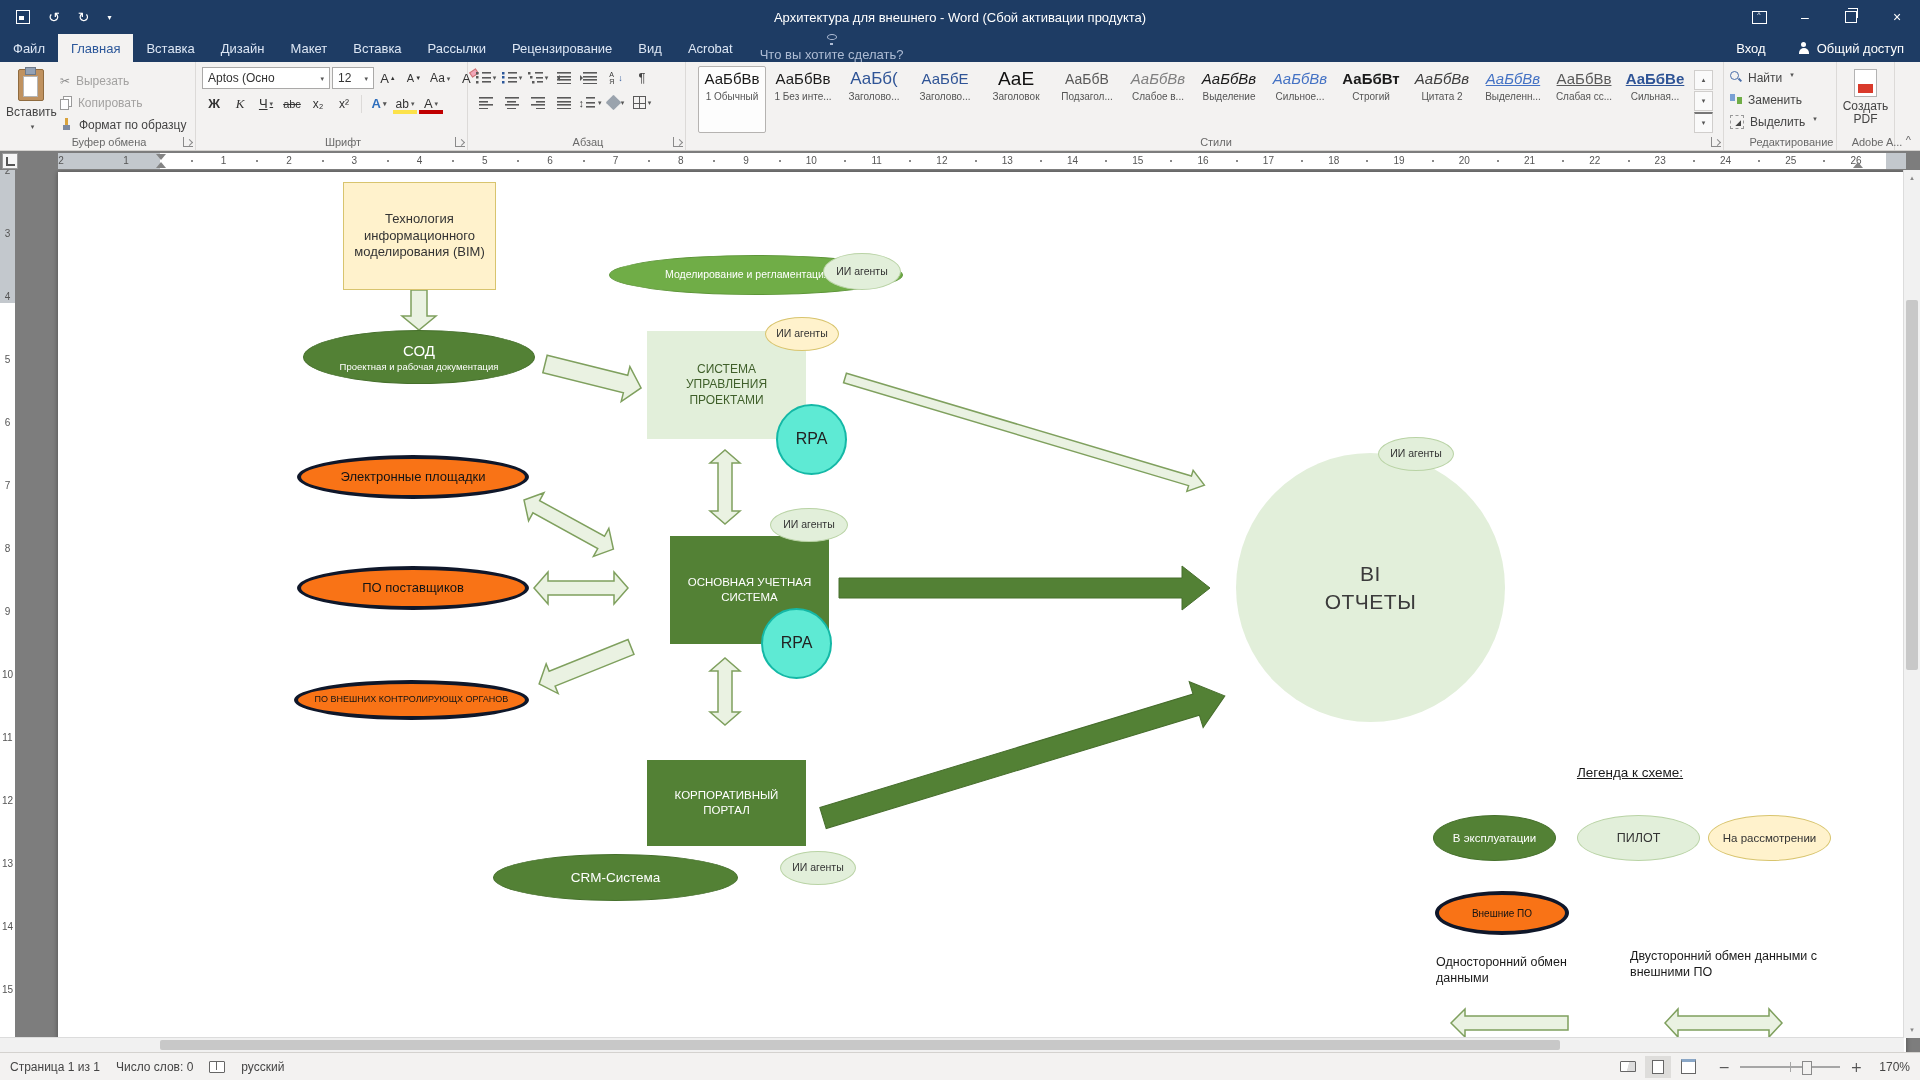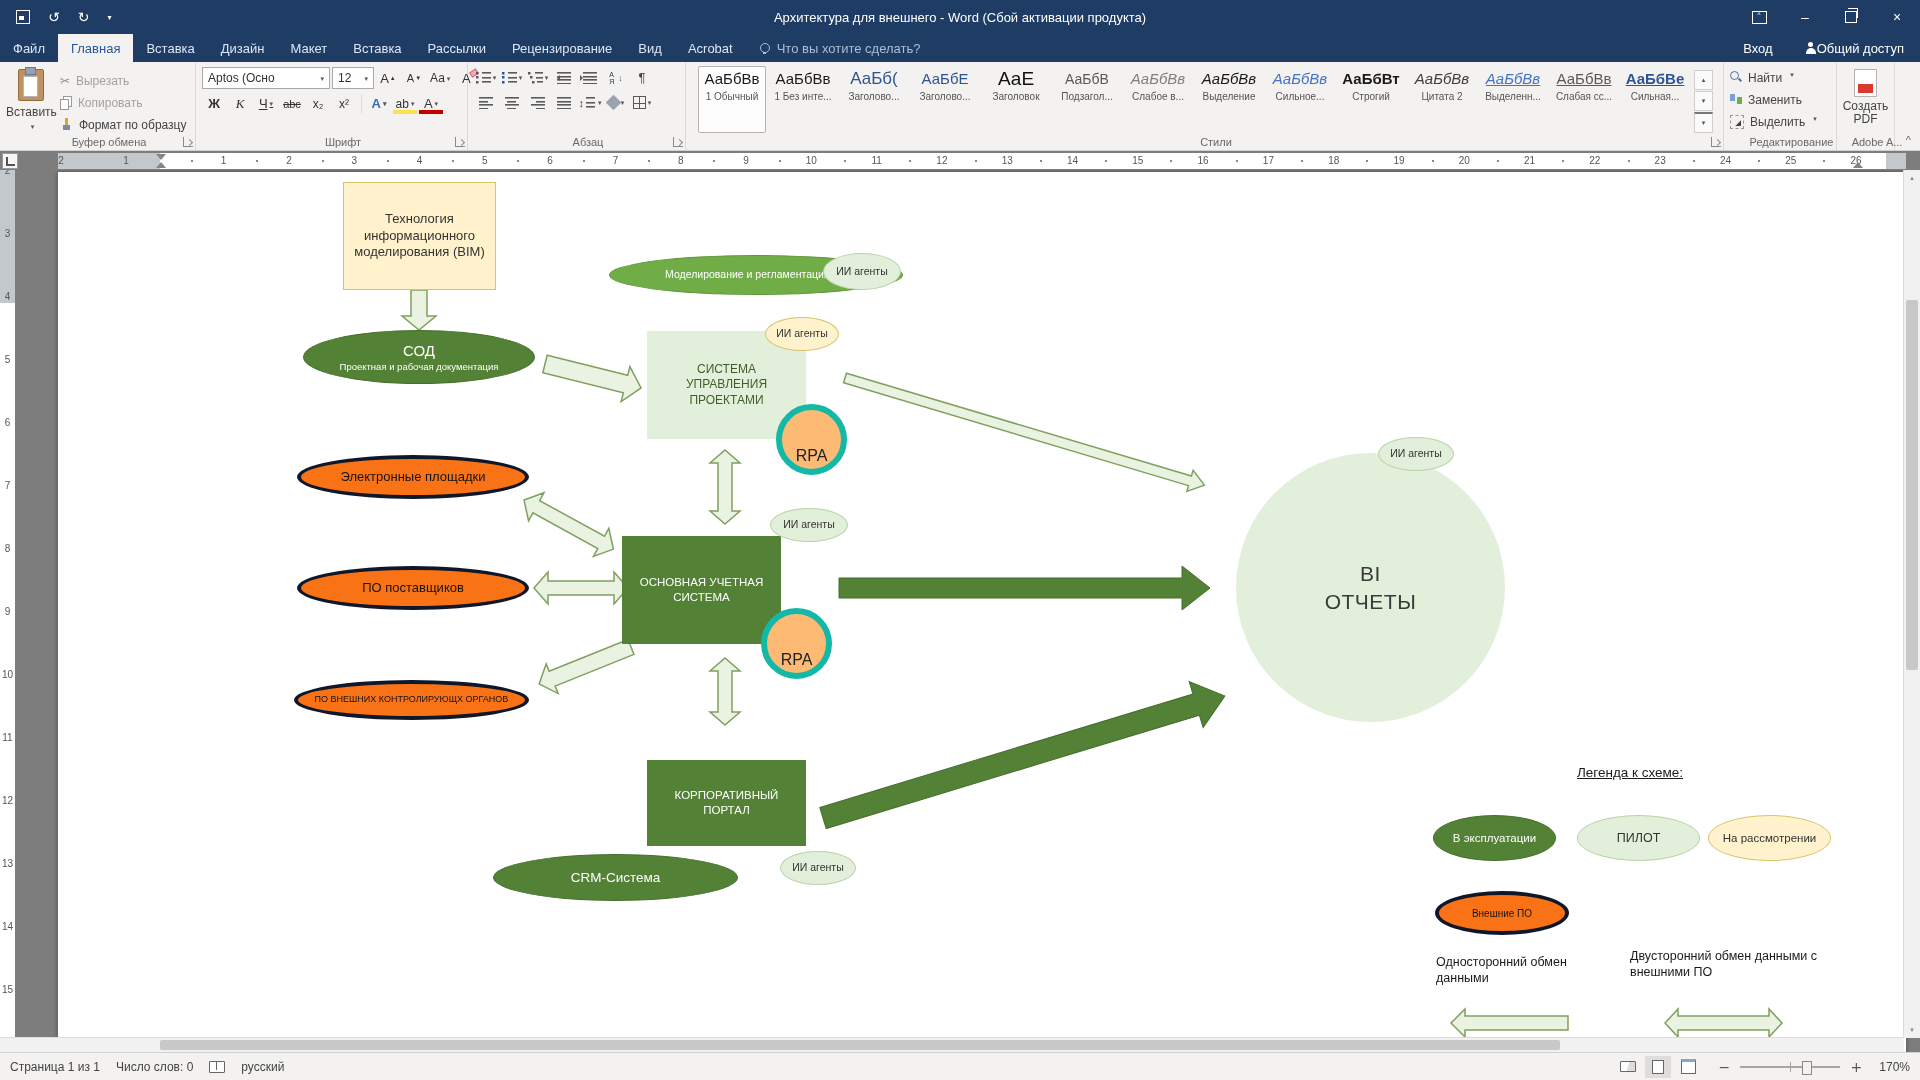--- a/index.html
+++ b/index.html
@@ -17,26 +17,26 @@
   .wincontrols{margin-left:auto;display:flex;height:100%;}
   .wc{width:46px;height:100%;display:flex;align-items:center;justify-content:center;font-size:14px;color:#fff;}
   .icon-ribbonopts{width:13px;height:11px;border:1px solid #fff;display:flex;align-items:flex-start;justify-content:center;font-size:7px;line-height:6px;}
   .icon-restore{width:10px;height:10px;border:1px solid #fff;position:relative;}
   .icon-restore::before{content:"";position:absolute;left:2px;top:-4px;width:9px;height:9px;border:1px solid #fff;border-left:none;border-bottom:none;}
 
   
   .tabrow{height:28px;background:#1e3c64;display:flex;align-items:stretch;color:#dce6f4;font-size:13px;white-space:nowrap;}
   .tab{display:flex;align-items:center;padding:0 13px;}
   .tab.active{background:#f3f2f1;color:#2b579a;}
-  .tellme{display:flex;align-items:center;gap:7px;padding:0 14px;color:#aebcd4;}
+  .tellme{display:flex;align-items:center;gap:7px;padding:0 14px;color:#aebcd4;flex-direction:column;}
   .bulb-icon{width:8px;height:8px;border:1.5px solid #aebcd4;border-radius:50%;position:relative;display:inline-block;}
   .bulb-icon::after{content:"";position:absolute;left:2px;top:8px;width:3px;height:2px;background:#aebcd4;}
   .tab-spacer{flex:1;}
   .signin{display:flex;align-items:center;padding:0 16px;color:#fff;}
-  .share{display:flex;align-items:center;padding:0 16px;color:#fff;}
+  .share{display:flex;align-items:center;gap:7px;padding:0 16px;color:#fff;}
   .person-icon{width:12px;height:12px;position:relative;display:inline-block;}
   .person-icon::before{content:"";position:absolute;left:3.5px;top:0;width:5px;height:5px;border-radius:50%;background:#fff;}
   .person-icon::after{content:"";position:absolute;left:1px;top:6px;width:10px;height:6px;border-radius:5px 5px 0 0;background:#fff;}
 
   
   .ribbon{height:88px;background:#f3f2f1;border-bottom:1px solid #d4d2cf;display:flex;position:relative;color:#444;}
   .rgroup{position:relative;height:100%;border-right:1px solid #dcdad8;display:flex;flex-direction:column;box-sizing:border-box;}
   .gbody{flex:1;display:flex;padding:4px 6px 0;box-sizing:border-box;}
   .glabel{height:17px;display:flex;align-items:center;justify-content:center;font-size:11px;color:#696969;white-space:nowrap;margin-left:23px;}
   .launcher{position:absolute;right:2px;bottom:3px;width:10px;height:10px;border-bottom:1px solid #8a8a8a;border-left:1px solid #8a8a8a;box-sizing:border-box;}
@@ -161,21 +161,21 @@
   .arrow-outline{fill:#eaf2e2;stroke:#7fa05e;stroke-width:1.5;}
   .arrow-solid{fill:#538135;stroke:#476e2d;stroke-width:1;}
 
   .n{position:absolute;display:flex;flex-direction:column;align-items:center;justify-content:center;text-align:center;box-sizing:border-box;line-height:1.3;color:#1a1a1a;padding:2px 8px;}
   .ell{border-radius:50%;}
   .green{background:#538135;border:1px solid #46702c;color:#fff;}
   .mgreen{background:#70ad47;border:1px solid #5e9639;color:#fff;}
   .lgreen{background:#e2efda;border:1px solid #b9d3a5;color:#333;}
   .beige{background:#fff2cc;border:1px solid #d8c46e;color:#333;}
   .bluen{background:#f97316;border:4px solid #0f172a;color:#141414;}
-  .circle{border-radius:50%;background:#fdba74;border:6px solid #14b8a6;color:#222;justify-content:flex-end;}
+  .circle{border-radius:50%;background:#5eead4;border:2px solid #14b8a6;color:#222;}
   .noborder{border:none;}
 
   
   .vscroll{position:absolute;right:0;top:0;bottom:14px;width:16px;background:#f1f1f1;border-left:1px solid #dcdcdc;z-index:4;}
   .vs-arrow{height:16px;display:flex;align-items:center;justify-content:center;font-size:7px;color:#888;}
   .vs-arrow.bottom{position:absolute;bottom:0;left:0;right:0;}
   .vs-thumb{position:absolute;left:2px;right:2px;top:130px;height:370px;background:#c8c8c8;border-radius:2px;}
   .hscroll{position:absolute;left:0;right:16px;bottom:0;height:14px;background:#f1f1f1;border-top:1px solid #dcdcdc;z-index:4;}
   .hs-thumb{position:absolute;top:2px;bottom:2px;left:160px;width:1400px;background:#c8c8c8;border-radius:2px;}
 
@@ -652,21 +652,21 @@
         </div>
 
       <div class="n bluen ell" style="left:239px;top:394px;width:232px;height:44px;font-size:13px;">
           <span>ПО поставщиков</span>
         </div>
 
       <div class="n bluen ell" style="left:236px;top:508px;width:235px;height:40px;font-size:9px;">
           <span>ПО ВНЕШНИХ КОНТРОЛИРУЮЩХ ОРГАНОВ</span>
         </div>
 
-      <div class="n green noborder" style="left:564px;top:364px;width:159px;height:108px;font-size:11.5px;align-items:center;">
+      <div class="n green noborder" style="left:612px;top:364px;width:159px;height:108px;font-size:11.5px;align-items:center;">
           <span>ОСНОВНАЯ УЧЕТНАЯ СИСТЕМА</span>
         </div>
 
       <div class="n lgreen ell" style="left:712px;top:336px;width:78px;height:34px;font-size:10.5px;">
           <span>ИИ агенты</span>
         </div>
 
       <div class="n circle" style="left:703px;top:436px;width:71px;height:71px;font-size:16px;">
           <span>RPA</span>
         </div>

